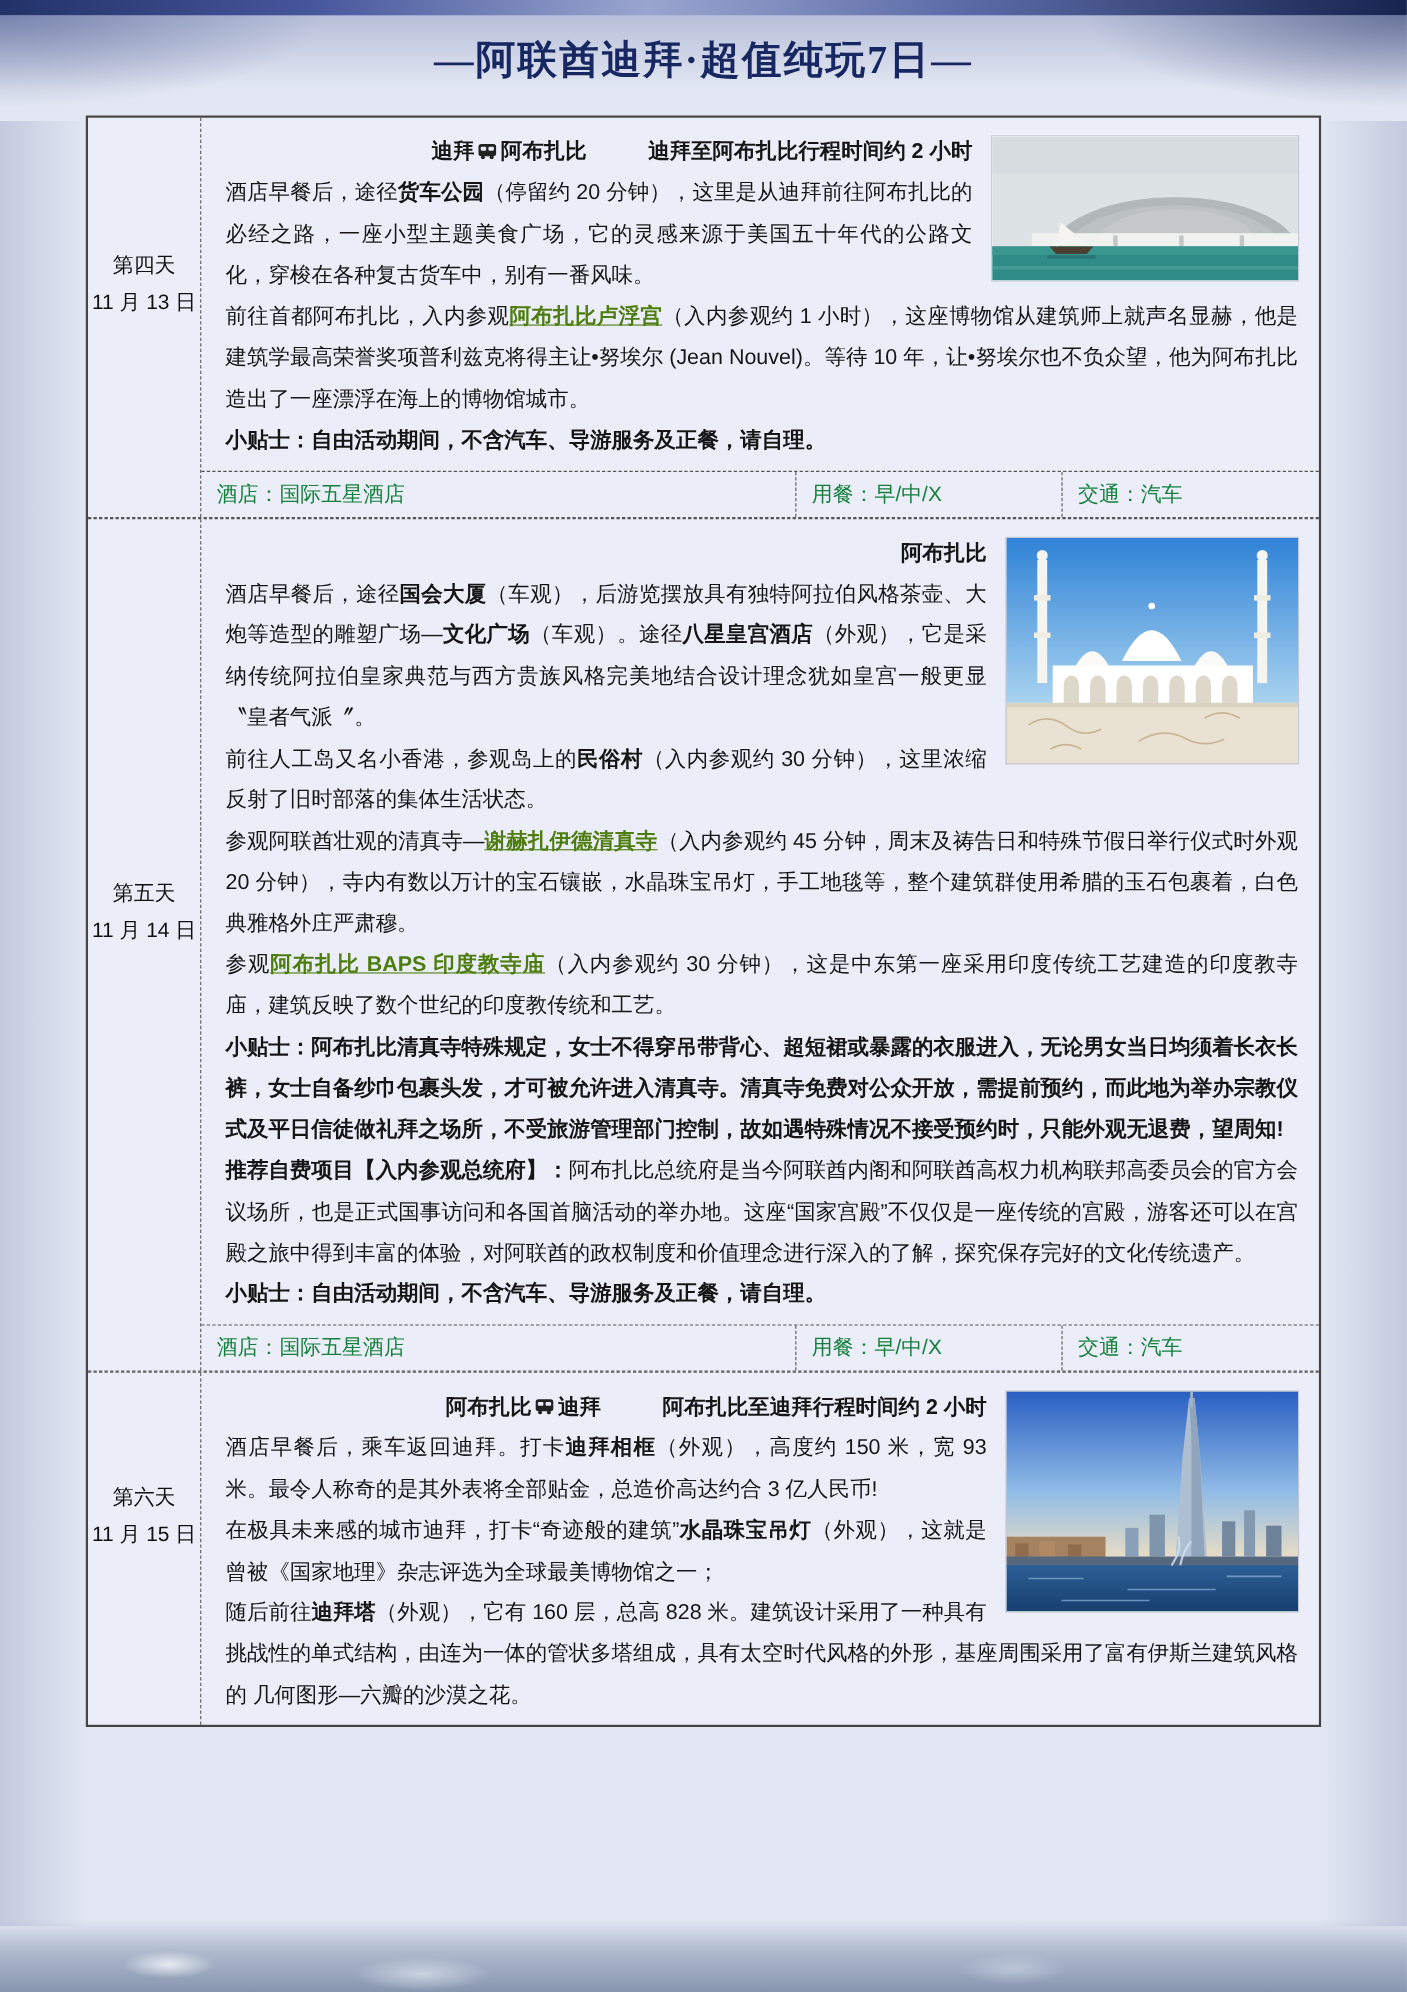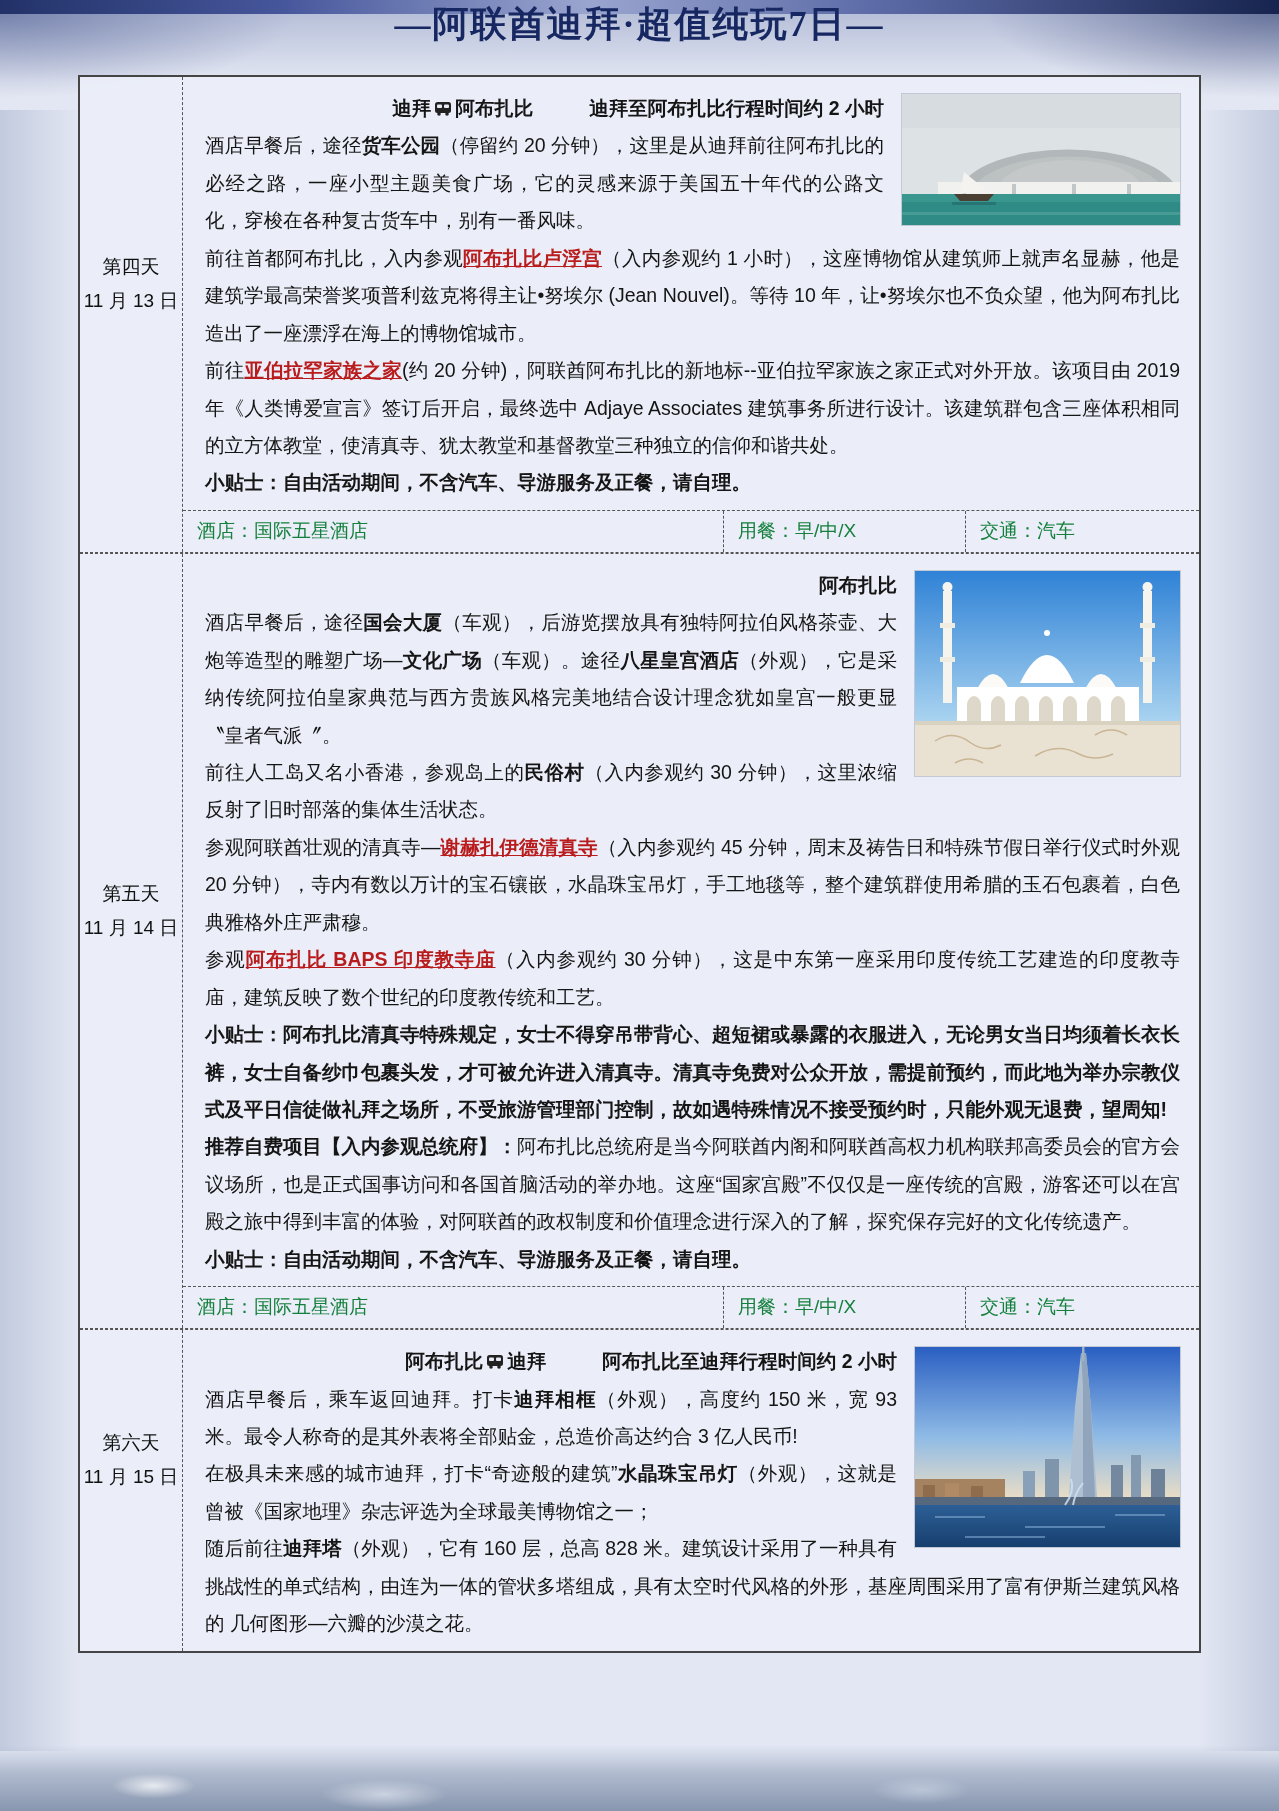--- a/index.html
+++ b/index.html
@@ -21,21 +21,21 @@
   .bg-right{position:absolute;top:110px;bottom:60px;right:0;width:80px;
     background:linear-gradient(270deg, rgba(110,128,168,.28), rgba(110,128,168,0));}
   .bg-bottom{position:absolute;bottom:0;left:0;right:0;height:66px;
     background:
       radial-gradient(60px 18px at 12% 62%, rgba(255,255,255,.75), rgba(255,255,255,0) 70%),
       radial-gradient(90px 22px at 30% 75%, rgba(235,240,248,.6), rgba(235,240,248,0) 70%),
       radial-gradient(70px 20px at 72% 68%, rgba(210,220,235,.55), rgba(210,220,235,0) 70%),
       linear-gradient(180deg, rgba(160,172,196,0) 0%, #aeb9cd 45%, #8796af 100%);}
   
   .page-title{
-    position:relative;text-align:center;margin:0;
+    position:relative;text-align:center;padding-top:30px;margin:0;
     font-family:"Liberation Serif","DejaVu Serif",serif;
     font-size:36px;font-weight:bold;color:#172761;letter-spacing:2px;}
   
   .itable{
     position:relative;width:1119px;margin:26px auto 0;
     border:2px solid #454545;
     background:rgba(235,238,248,.94);}
   .day{display:grid;grid-template-columns:103px 1fr;}
   .day:not(:last-child){border-bottom:1px dashed #555;}
   .day:not(:first-child){border-top:1px dashed #555;}
@@ -44,21 +44,21 @@
     display:flex;flex-direction:column;justify-content:center;align-items:center;
     gap:8px;padding-bottom:60px;
     font-size:19px;color:#101010;}
   .dayright{display:flex;flex-direction:column;min-width:0;}
   .content{
     flex:1;padding:13px 19px 8px 22px;
     font-size:19.5px;line-height:1.92;color:#151515;text-align:justify;}
   .para{margin:0;}
   .r-p{font-weight:normal;}
   .r-b{font-weight:bold;}
-  .r-link{font-weight:bold;color:#b91c1c;text-decoration:underline;cursor:pointer;}
+  .r-link{font-weight:bold;color:#4d7c0f;text-decoration:underline;cursor:pointer;}
   .dheading{font-weight:bold;white-space:nowrap;text-align:right;}
   .h-note{margin-left:56px;}
   .bus{display:inline-block;width:18px;height:15px;margin:0 3px;vertical-align:-1px;}
   .hotelrow{display:grid;grid-template-columns:540px 242px 1fr;border-top:1px dashed #555;}
   .hcell{font-size:19px;padding:7px 0 8px 14px;color:#15803d;}
   .hcell + .hcell{border-left:1px dashed #555;}
   
   .photo{float:right;margin:4px 0 10px 18px;box-shadow:0 0 0 1px rgba(120,130,150,.35);}
   .photo svg{display:block;}
 </style>
@@ -107,21 +107,20 @@
                 <rect x="1" y="1" width="16" height="11" rx="2.5" fill="#222"></rect>
                 <rect x="3" y="3.5" width="5" height="3.5" rx="1" fill="#e9ecf6"></rect>
                 <rect x="10" y="3.5" width="5" height="3.5" rx="1" fill="#e9ecf6"></rect>
                 <circle cx="5" cy="13" r="1.8" fill="#222"></circle>
                 <circle cx="13" cy="13" r="1.8" fill="#222"></circle>
               </svg></span><span class="r-b">阿布扎比</span><span class="r-b h-note">迪拜至阿布扎比行程时间约 2 小时</span>
         </div>
         <div>
             <p class="para"><span class="r-p">酒店早餐后，途径</span><span class="r-b">货车公园</span><span class="r-p">（停留约 20 分钟），这里是从迪拜前往阿布扎比的必经之路，一座小型主题美食广场，它的灵感来源于美国五十年代的公路文化，穿梭在各种复古货车中，别有一番风味。</span></p>
             <p class="para"><span class="r-p">前往首都阿布扎比，入内参观</span><span class="r-link">阿布扎比卢浮宫</span><span class="r-p">（入内参观约 1 小时），这座博物馆从建筑师上就声名显赫，他是建筑学最高荣誉奖项普利兹克将得主让•努埃尔 (Jean Nouvel)。等待 10 年，让•努埃尔也不负众望，他为阿布扎比造出了一座漂浮在海上的博物馆城市。</span></p>
-            <p class="para"><span class="r-p">前往</span><span class="r-link">亚伯拉罕家族之家</span><span class="r-p">(约 20 分钟)，阿联酋阿布扎比的新地标--亚伯拉罕家族之家正式对外开放。该项目由 2019 年《人类博爱宣言》签订后开启，最终选中 Adjaye Associates 建筑事务所进行设计。该建筑群包含三座体积相同的立方体教堂，使清真寺、犹太教堂和基督教堂三种独立的信仰和谐共处。</span></p>
             <p class="para"><span class="r-b">小贴士：自由活动期间，不含汽车、导游服务及正餐，请自理。</span></p>
           </div>
       </div>
       <div class="hotelrow">
         <div class="hcell">酒店：国际五星酒店</div>
         <div class="hcell">用餐：早/中/X</div>
         <div class="hcell">交通：汽车</div>
       </div>
     </div>
   </section>

